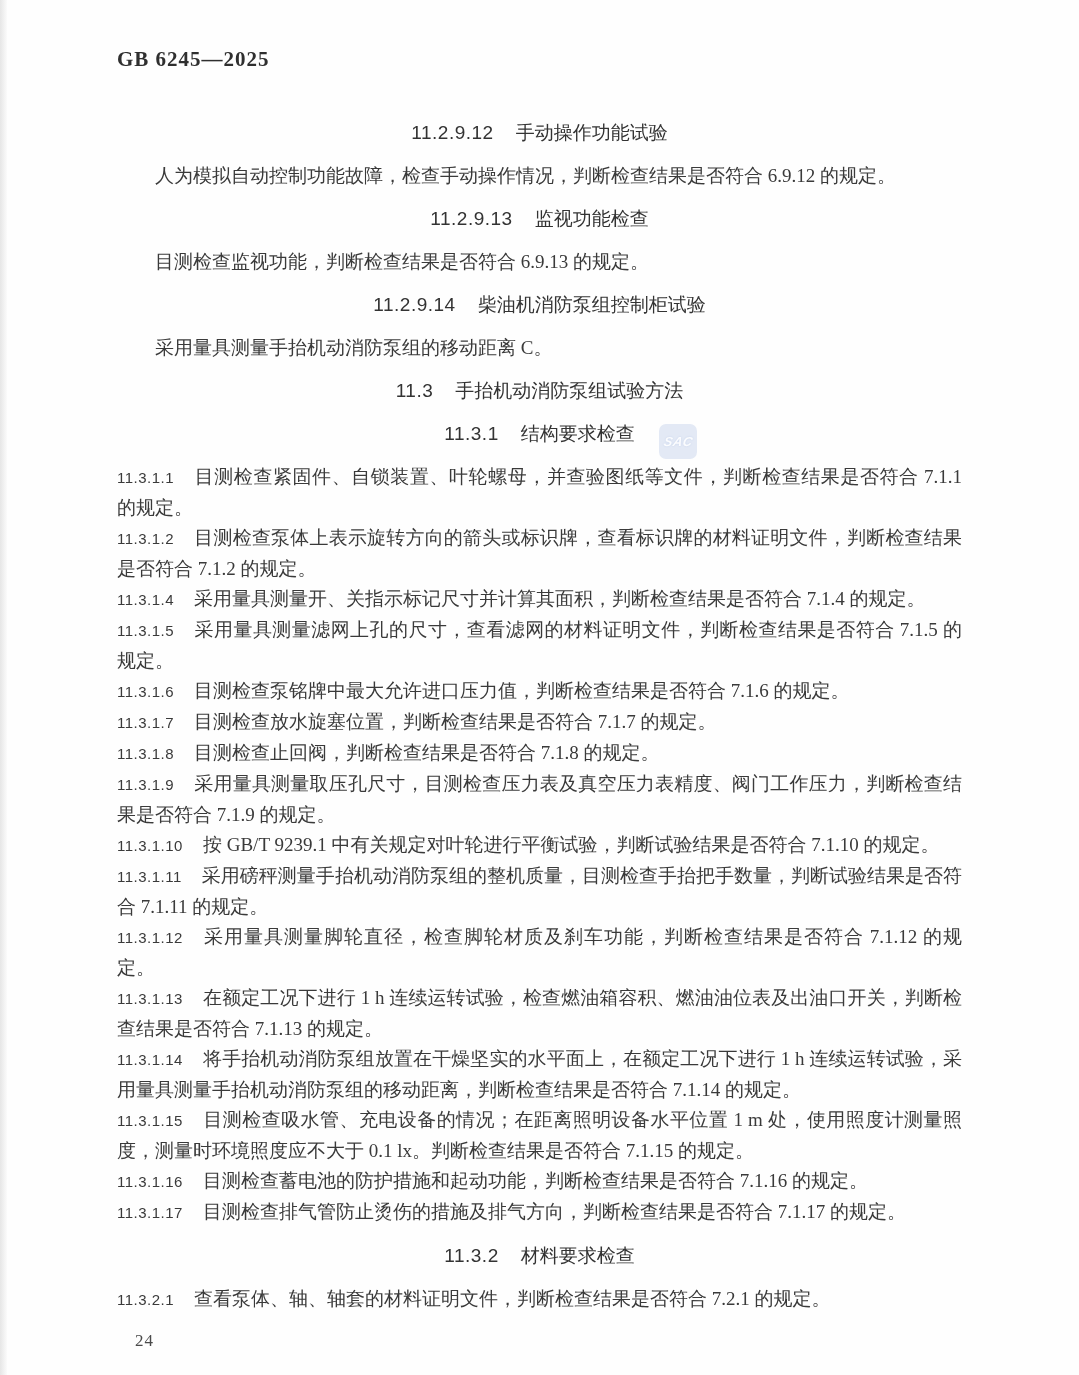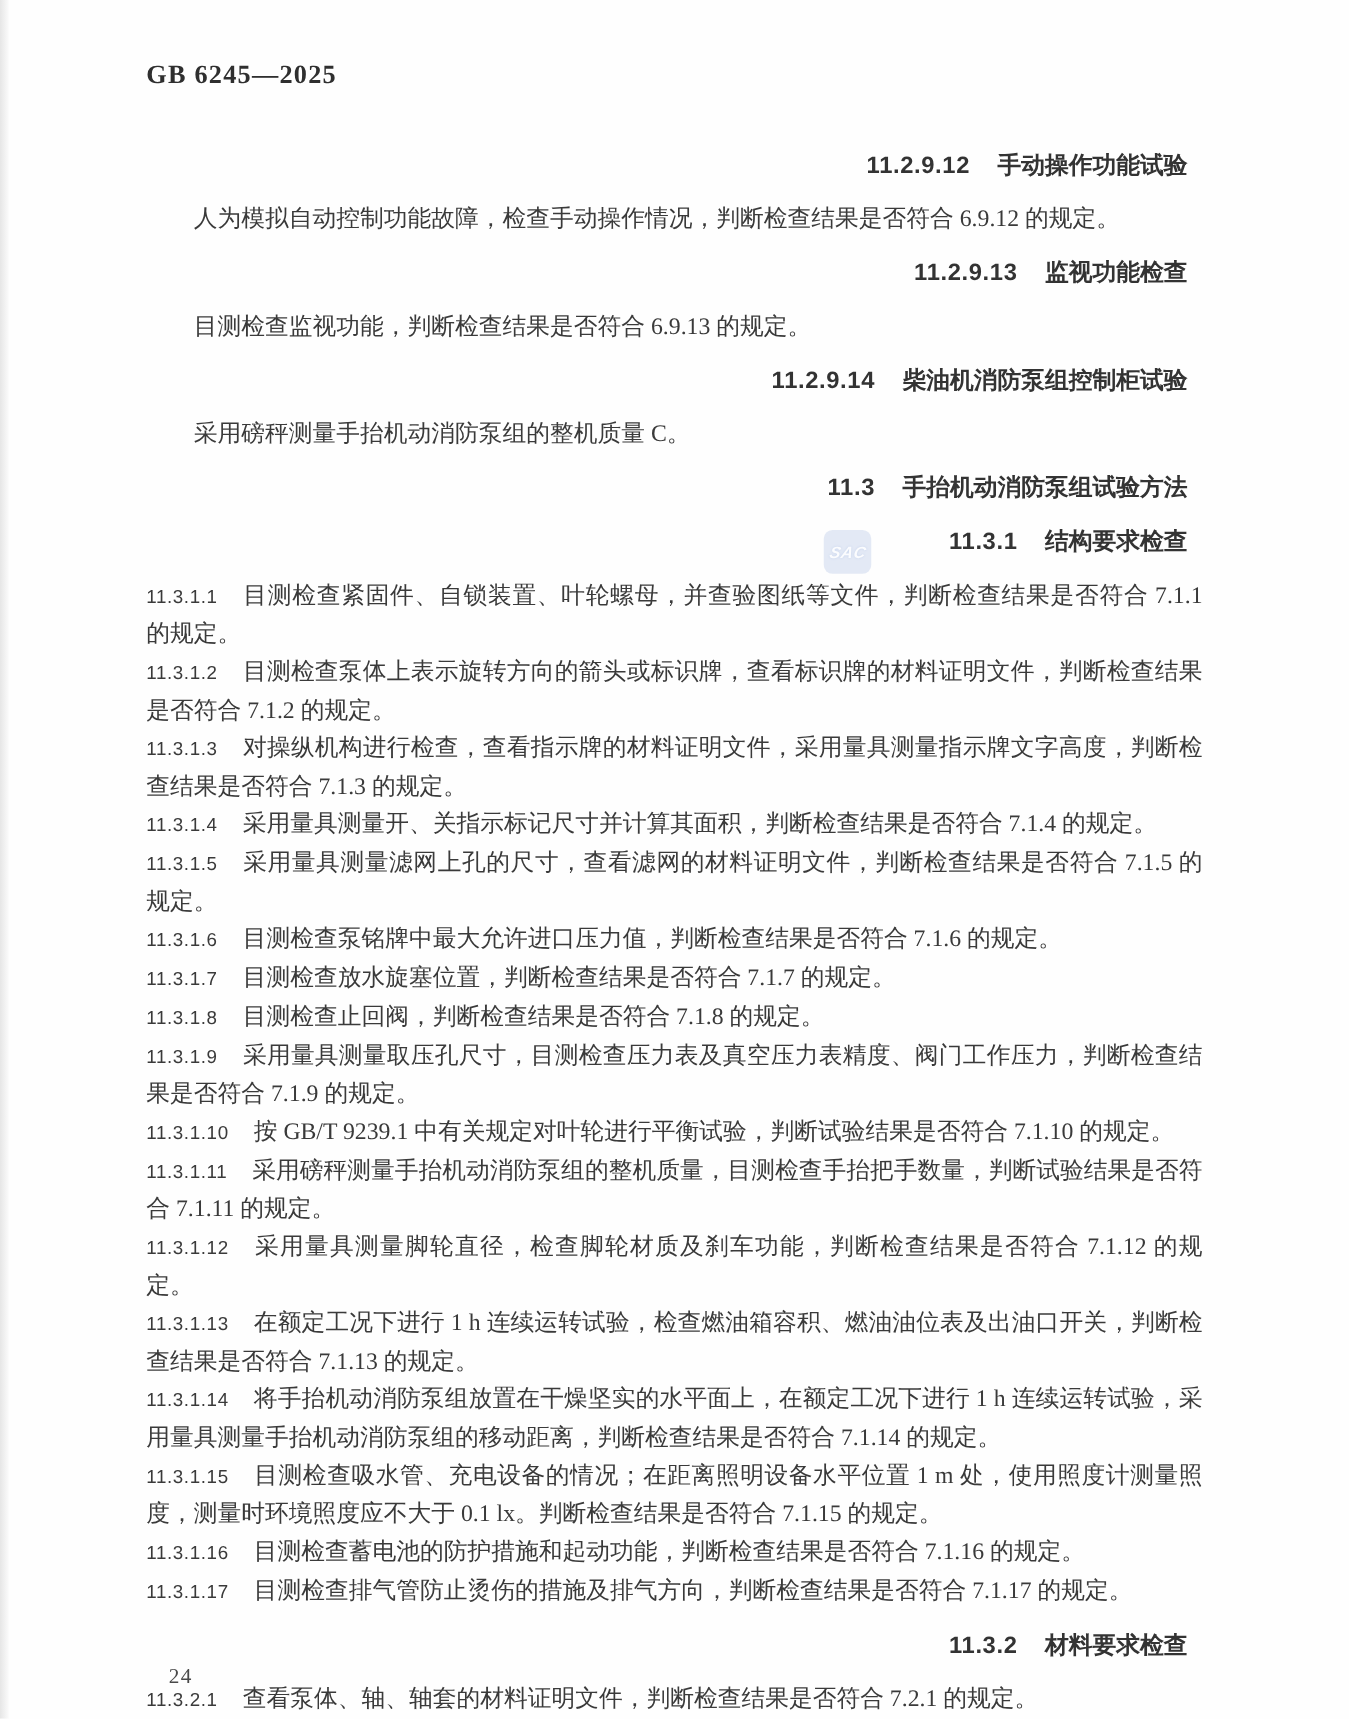--- a/index.html
+++ b/index.html
@@ -31,25 +31,25 @@
     font-weight: bold;
     font-size: 21px;
     letter-spacing: 1px;
     color: #2f2f2f;
     margin: 0 0 44px 0;
     text-align: left;
     line-height: 30px;
   }
   .heading {
     font-family: "Liberation Sans", "DejaVu Sans", sans-serif;
-    font-weight: 700;
+    font-weight: 400;
     font-size: 19px;
     color: #333333;
     margin: 13px 12px;
-    text-align: right;
+    text-align: center;
     line-height: 30px;
   }
   .heading .hnum { margin-right: 22px; letter-spacing: 0.5px; }
   .para {
     margin: 0;
     text-indent: 2em;
   }
   .clause { margin: 0; }
   .clause .cnum {
     font-family: "Liberation Sans", "DejaVu Sans", sans-serif;
@@ -100,29 +100,28 @@
   <div class="content">
     <div class="doc-header">GB 6245—2025</div>
 
     <h3 class="heading"><span class="hnum">11.2.9.12</span><span>手动操作功能试验</span></h3>
     <p class="para">人为模拟自动控制功能故障，检查手动操作情况，判断检查结果是否符合 6.9.12 的规定。</p>
 
     <h3 class="heading"><span class="hnum">11.2.9.13</span><span>监视功能检查</span></h3>
     <p class="para">目测检查监视功能，判断检查结果是否符合 6.9.13 的规定。</p>
 
     <h3 class="heading"><span class="hnum">11.2.9.14</span><span>柴油机消防泵组控制柜试验</span></h3>
-    <p class="para">采用磅秤测量手抬机动消防泵组的整机质量 C。</p>
+    <p class="para">采用量具测量手抬机动消防泵组的移动距离 C。</p>
 
     <h3 class="heading"><span class="hnum">11.3</span><span>手抬机动消防泵组试验方法</span></h3>
 
     <h3 class="heading"><span class="hnum">11.3.1</span><span>结构要求检查</span></h3>
 
     <p class="clause"><span class="cnum">11.3.1.1</span><span>目测检查紧固件、自锁装置、叶轮螺母，并查验图纸等文件，判断检查结果是否符合 7.1.1 的规定。</span></p>
     <p class="clause"><span class="cnum">11.3.1.2</span><span>目测检查泵体上表示旋转方向的箭头或标识牌，查看标识牌的材料证明文件，判断检查结果是否符合 7.1.2 的规定。</span></p>
-    <p class="clause"><span class="cnum">11.3.1.3</span><span>对操纵机构进行检查，查看指示牌的材料证明文件，采用量具测量指示牌文字高度，判断检查结果是否符合 7.1.3 的规定。</span></p>
     <p class="clause"><span class="cnum">11.3.1.4</span><span>采用量具测量开、关指示标记尺寸并计算其面积，判断检查结果是否符合 7.1.4 的规定。</span></p>
     <p class="clause"><span class="cnum">11.3.1.5</span><span>采用量具测量滤网上孔的尺寸，查看滤网的材料证明文件，判断检查结果是否符合 7.1.5 的规定。</span></p>
     <p class="clause"><span class="cnum">11.3.1.6</span><span>目测检查泵铭牌中最大允许进口压力值，判断检查结果是否符合 7.1.6 的规定。</span></p>
     <p class="clause"><span class="cnum">11.3.1.7</span><span>目测检查放水旋塞位置，判断检查结果是否符合 7.1.7 的规定。</span></p>
     <p class="clause"><span class="cnum">11.3.1.8</span><span>目测检查止回阀，判断检查结果是否符合 7.1.8 的规定。</span></p>
     <p class="clause"><span class="cnum">11.3.1.9</span><span>采用量具测量取压孔尺寸，目测检查压力表及真空压力表精度、阀门工作压力，判断检查结果是否符合 7.1.9 的规定。</span></p>
     <p class="clause"><span class="cnum">11.3.1.10</span><span>按 GB/T 9239.1 中有关规定对叶轮进行平衡试验，判断试验结果是否符合 7.1.10 的规定。</span></p>
     <p class="clause"><span class="cnum">11.3.1.11</span><span>采用磅秤测量手抬机动消防泵组的整机质量，目测检查手抬把手数量，判断试验结果是否符合 7.1.11 的规定。</span></p>
     <p class="clause"><span class="cnum">11.3.1.12</span><span>采用量具测量脚轮直径，检查脚轮材质及刹车功能，判断检查结果是否符合 7.1.12 的规定。</span></p>
     <p class="clause"><span class="cnum">11.3.1.13</span><span>在额定工况下进行 1 h 连续运转试验，检查燃油箱容积、燃油油位表及出油口开关，判断检查结果是否符合 7.1.13 的规定。</span></p>

